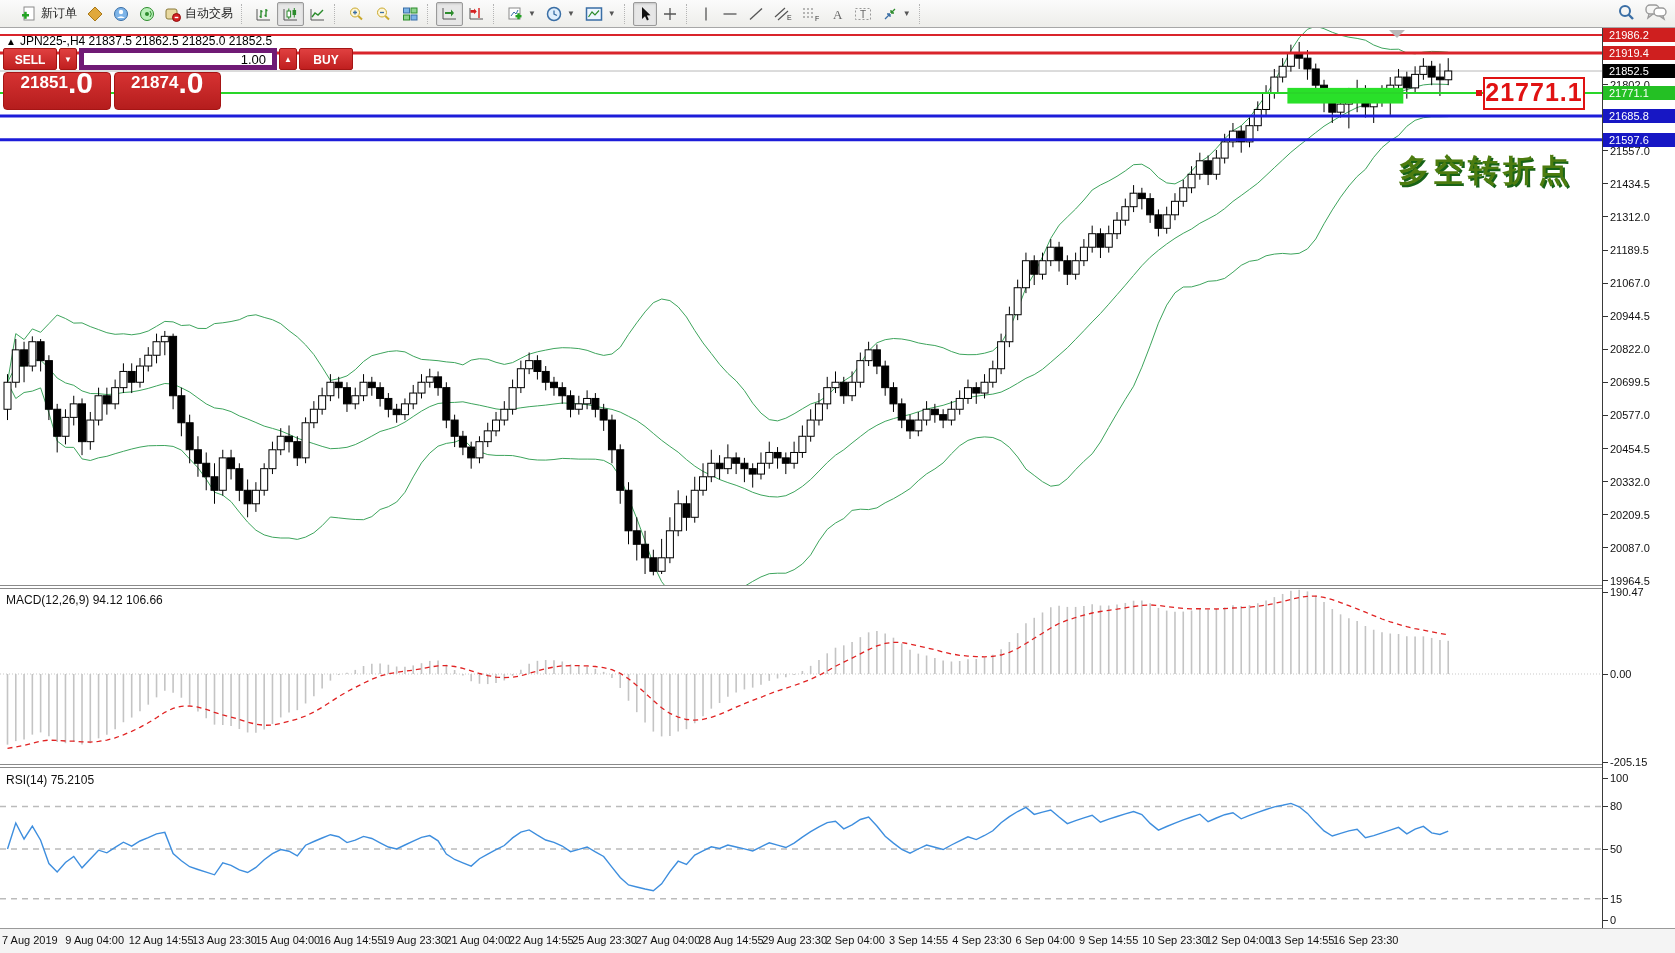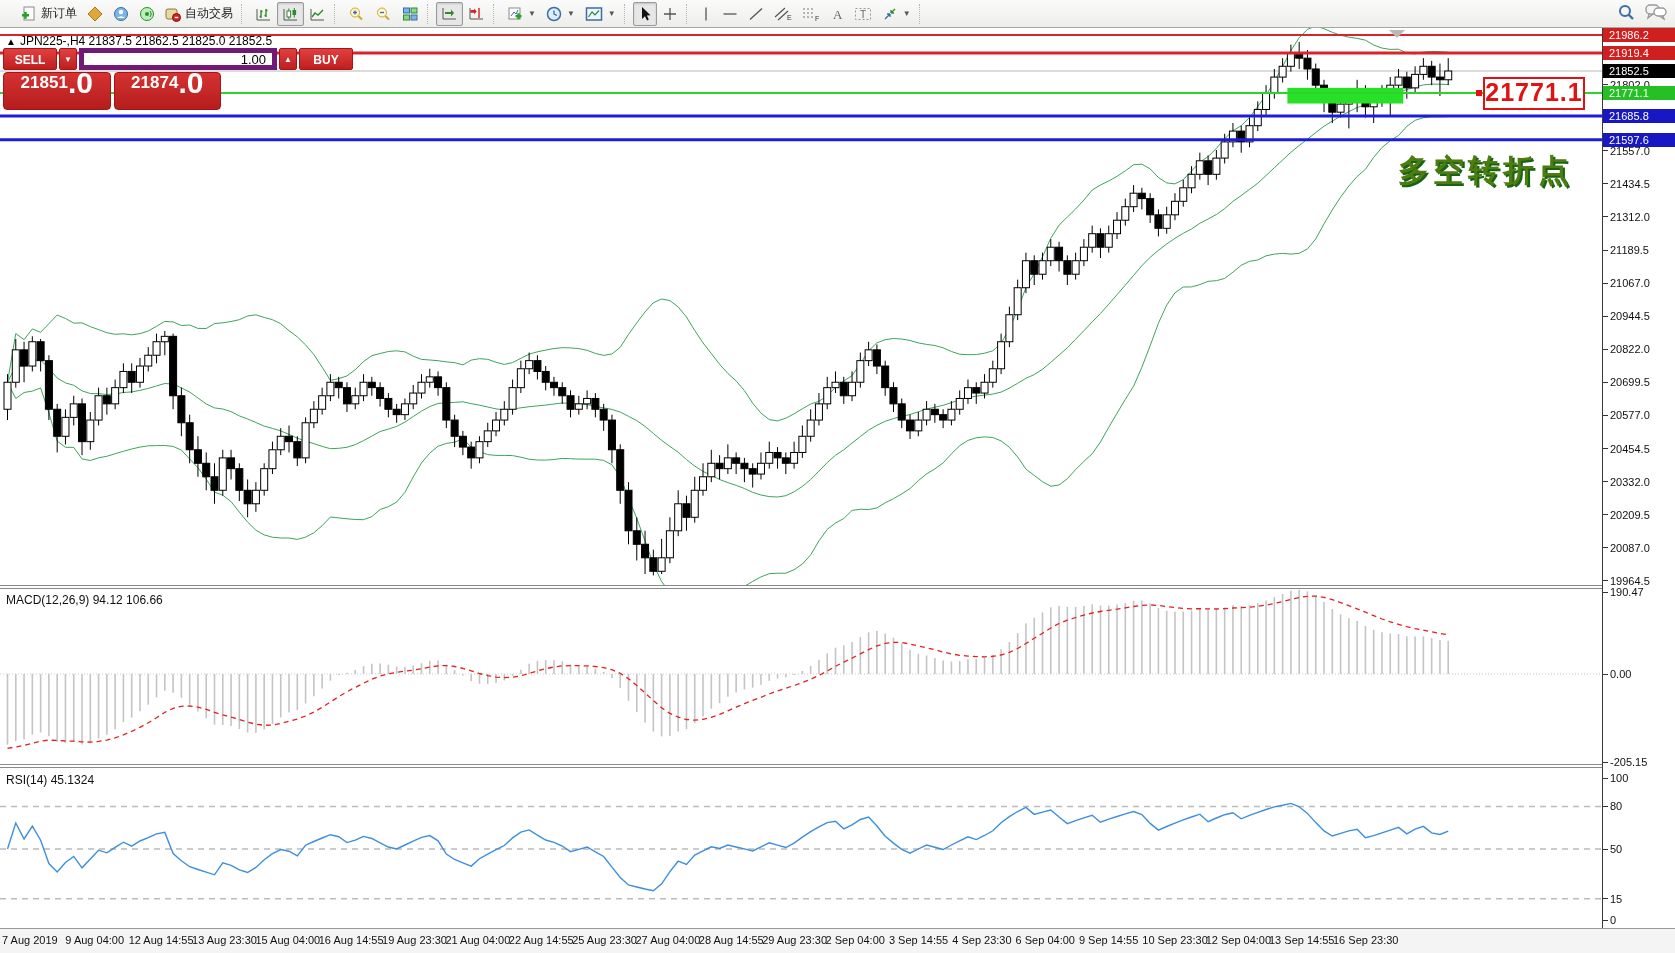--- a/index.html
+++ b/index.html
@@ -840,21 +840,21 @@
           </div>
       </div>
     </div>
 
     <div id="shift-marker"></div>
     <div id="big-price-anchor"></div>
     <div id="big-price-label">21771.1</div>
     <div id="cn-annotation">多空转折点</div>
 
     <div class="ind-label" style="top:565px">MACD(12,26,9) 94.12 106.66</div>
-    <div class="ind-label" style="top:745px">RSI(14) 45.1324</div>
+    <div class="ind-label" style="top:745px">RSI(14) 75.2105</div>
 
     <div id="axis-col">
         <div class="axis-dash" style="top: 56.1383px;"></div>
         <div class="axis-tick" style="top: 50.6383px;">21802.0</div>
         <div class="axis-dash" style="top: 89.2214px;"></div>
         <div class="axis-tick" style="top: 83.7214px;">21679.5</div>
         <div class="axis-dash" style="top: 122.304px;"></div>
         <div class="axis-tick" style="top: 116.804px;">21557.0</div>
         <div class="axis-dash" style="top: 155.388px;"></div>
         <div class="axis-tick" style="top: 149.888px;">21434.5</div>

